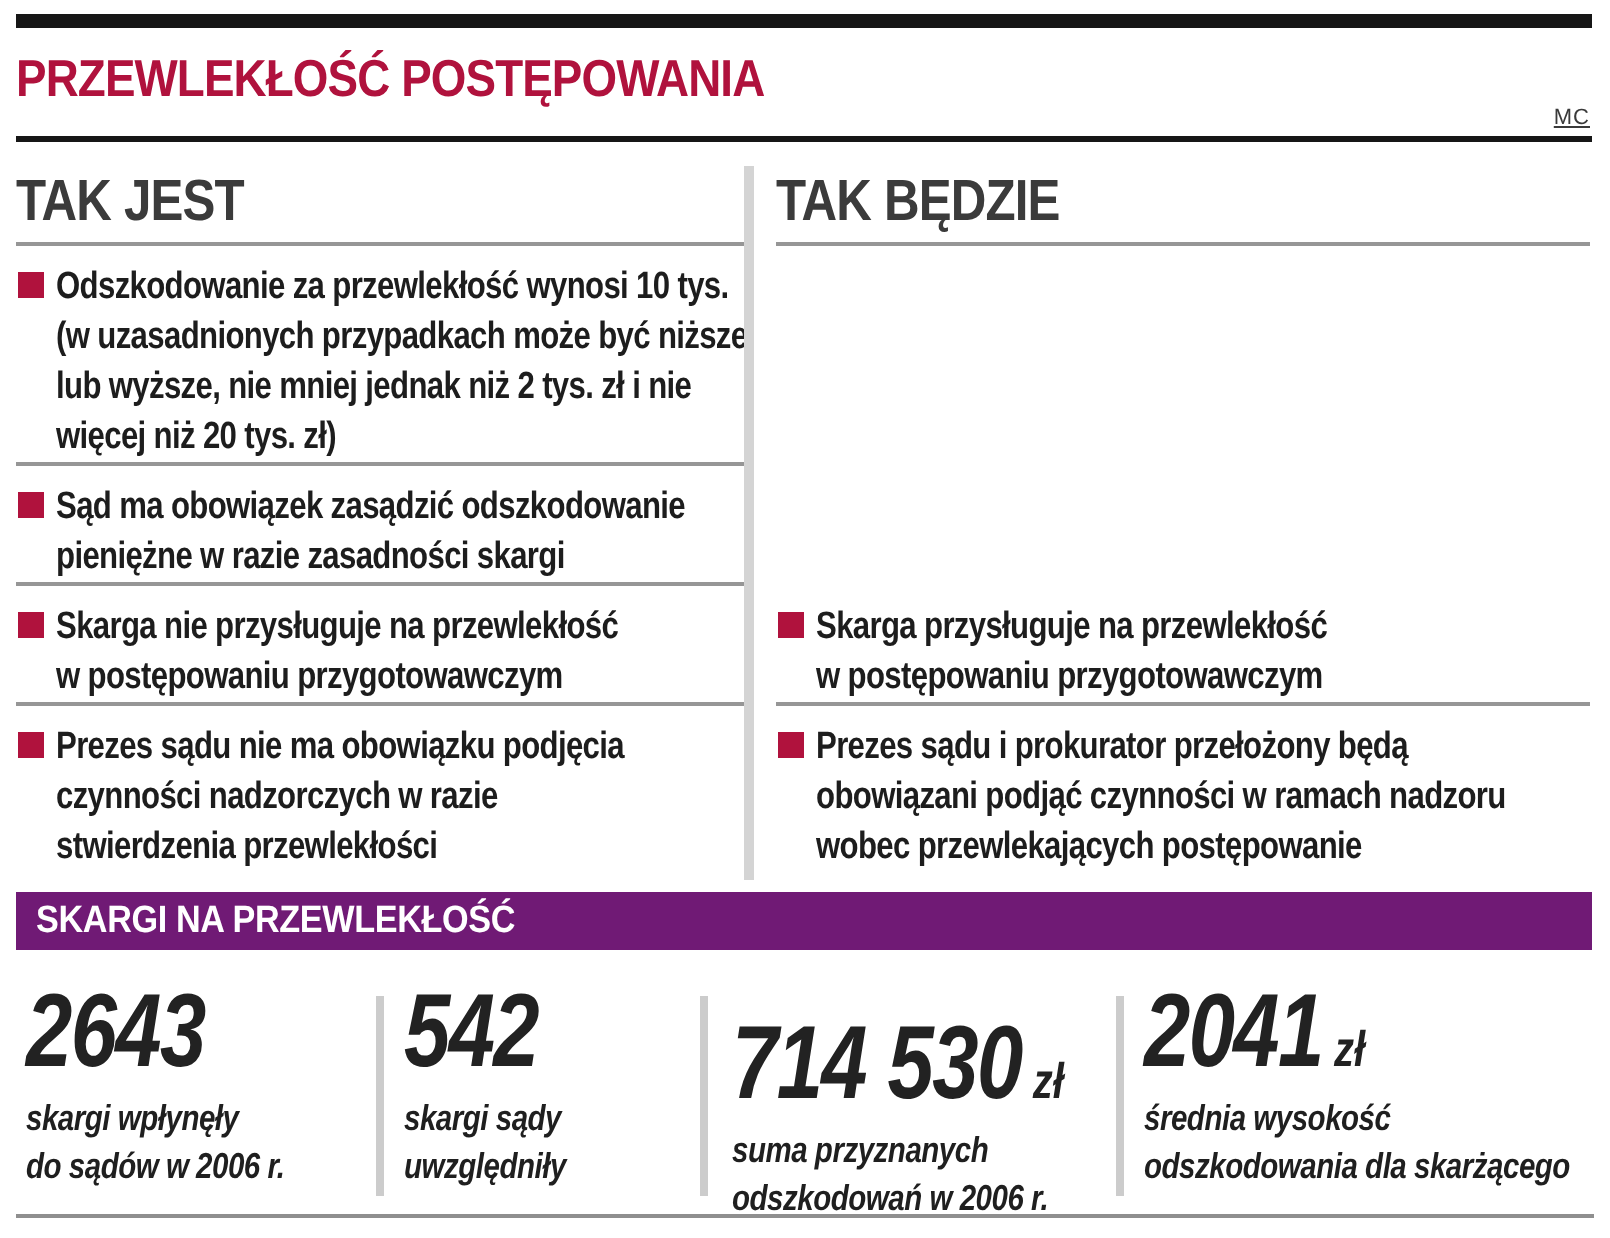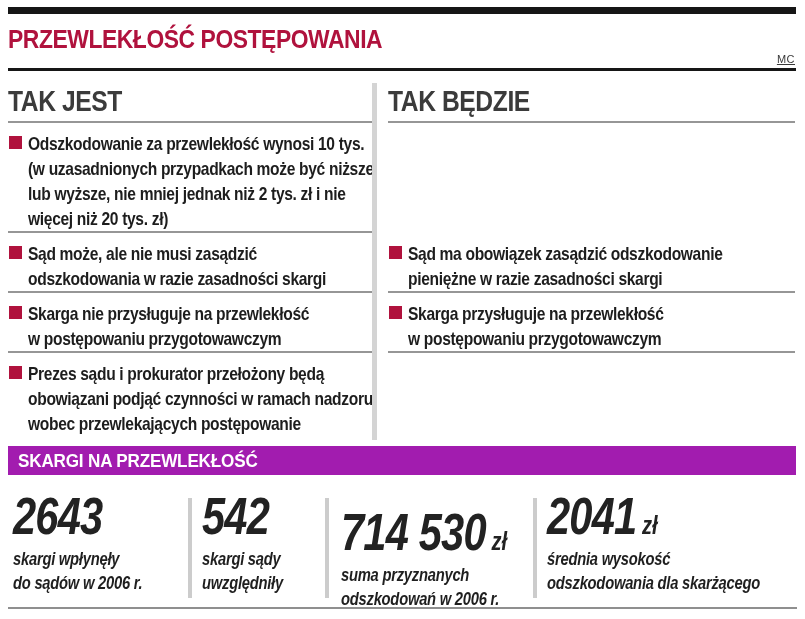--- a/index.html
+++ b/index.html
@@ -59,36 +59,36 @@
     line-height: 25px; letter-spacing: -0.4px;
     white-space: pre-line;
     transform: scaleX(0.82); transform-origin: left top;
   }
   .vdivider {
     position: absolute; left: 372px; top: 83px;
     width: 5px; height: 357px; background: #d4d4d4;
   }
   .banner {
     position: absolute; left: 8px; top: 446px;
-    width: 788px; height: 29px; background: #a21caf;
+    width: 788px; height: 29px; background: #701a75;
   }
   .banner-text {
     display: inline-block; margin-left: 10px;
     font-size: 19px; font-weight: bold; color: #ffffff;
     line-height: 29px; white-space: nowrap; letter-spacing: -0.2px;
     transform: scaleX(0.9); transform-origin: left center;
   }
   .stats {
     position: absolute; left: 8px; top: 490px;
     width: 787px; height: 112px;
     display: flex; align-items: flex-start;
   }
   .stat { box-sizing: border-box; font-style: italic; }
   .stat.s1 { width: 180px; padding-left: 5px; }
-  .stat.s2 { width: 133px; padding-left: 10px; }
+  .stat.s2 { width: 158px; padding-left: 10px; }
   .stat.s3 { width: 204px; padding-left: 12px; margin-top: 16px; }
   .stat.s4 { flex: 1; padding-left: 10px; }
   .num-row {
     display: flex; align-items: baseline; white-space: nowrap;
     height: 48px; margin-top: 2px;
     transform: scaleX(0.8); transform-origin: left top;
   }
   .num {
     font-size: 52px; font-weight: bold; color: #222222;
     line-height: 48px; letter-spacing: -1px;
@@ -139,44 +139,45 @@
         <div class="itext">Odszkodowanie za przewlekłość wynosi 10 tys.
 (w uzasadnionych przypadkach może być niższe
 lub wyższe, nie mniej jednak niż 2 tys. zł i nie
 więcej niż 20 tys. zł)</div>
       </div>
     </div>
 
     <div class="row r2">
       <div class="cell item">
         <span class="bullet"></span>
-        <div class="itext">Sąd może, ale nie musi zasądzić
-odszkodowania w razie zasadności skargi</div>
-      </div>
-      <div class="cell item">
-        <span class="bullet"></span>
         <div class="itext">Sąd ma obowiązek zasądzić odszkodowanie
 pieniężne w razie zasadności skargi</div>
       </div>
     </div>
 
     <div class="row r3">
       <div class="cell item">
         <span class="bullet"></span>
         <div class="itext">Skarga nie przysługuje na przewlekłość
 w postępowaniu przygotowawczym</div>
       </div>
       <div class="cell item">
         <span class="bullet"></span>
         <div class="itext">Skarga przysługuje na przewlekłość
 w postępowaniu przygotowawczym</div>
       </div>
     </div>
 
     <div class="row r4">
+      <div class="cell item">
+        <span class="bullet"></span>
+        <div class="itext">Prezes sądu nie ma obowiązku podjęcia
+czynności nadzorczych w razie
+stwierdzenia przewlekłości</div>
+      </div>
       <div class="cell item">
         <span class="bullet"></span>
         <div class="itext">Prezes sądu i prokurator przełożony będą
 obowiązani podjąć czynności w ramach nadzoru
 wobec przewlekających postępowanie</div>
       </div>
     </div>
 
   </div>
 

